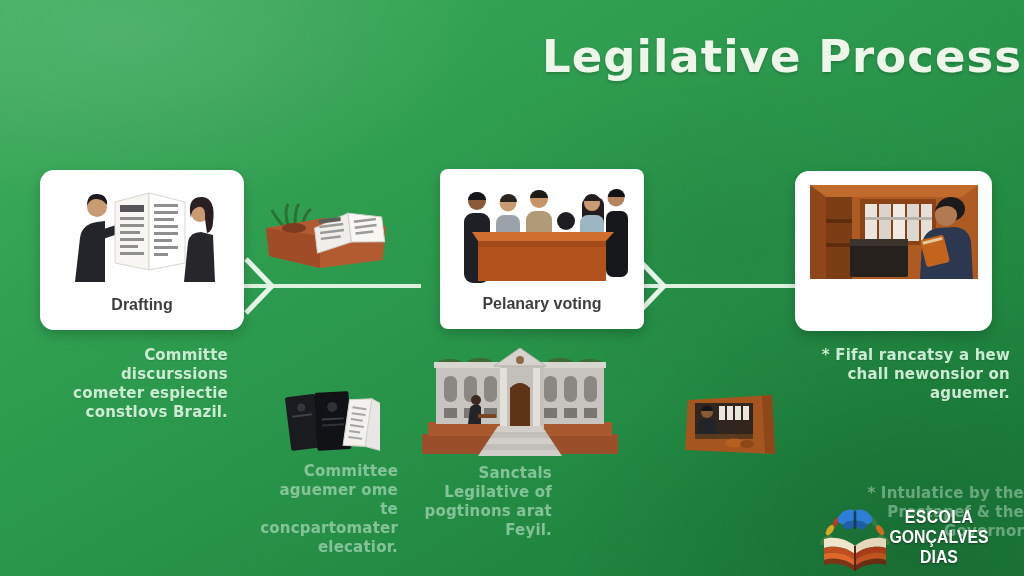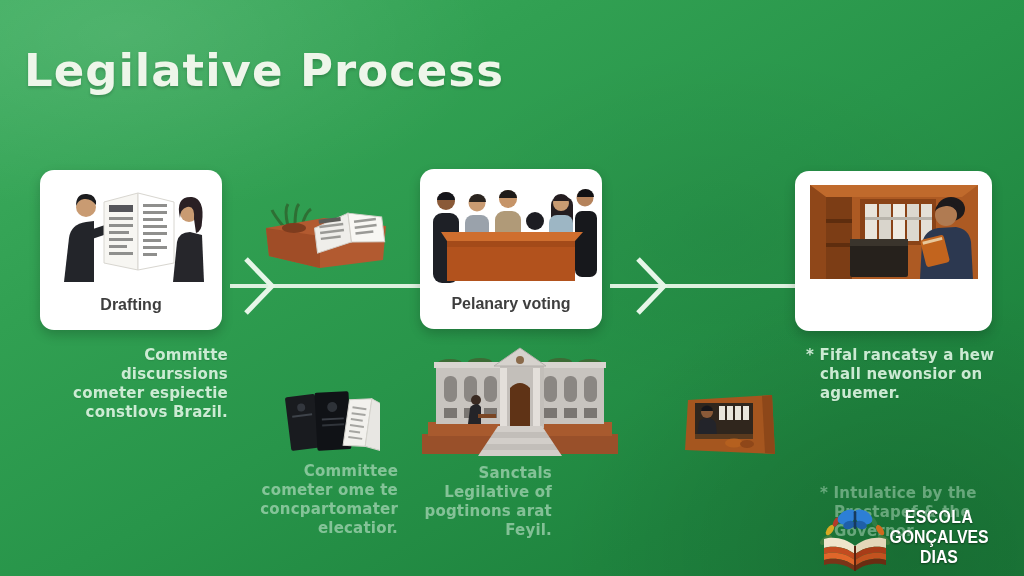--- a/index.html
+++ b/index.html
@@ -9,41 +9,41 @@
     background:linear-gradient(150deg,#3fae60 0%,#31a052 28%,#28954a 52%,#1f853f 78%,#1b7c3a 100%);
   }
   .bg-overlay {
     position:absolute; inset:0; pointer-events:none;
     background:
       radial-gradient(620px 300px at 12% 6%, rgba(255,255,255,0.10), transparent 60%),
       radial-gradient(520px 420px at 88% 96%, rgba(0,0,0,0.14), transparent 65%),
       radial-gradient(420px 260px at 70% 40%, rgba(0,0,0,0.05), transparent 70%);
   }
   .title {
-    position:absolute; left:8px; right:0; top:28px; margin:16px;
-    text-align:left; font-size:45px; font-weight:bold; letter-spacing:1px;
+    position:absolute; left:8px; right:0; top:28px; margin:2px;
+    text-align:right; font-size:45px; font-weight:bold; letter-spacing:1px;
     color:#eef6ea; text-shadow:0 2px 3px rgba(0,0,0,0.18);
   }
   .card {
-    position:absolute; width:182px; height:160px; background:#ffffff;
+    position:absolute; width:204px; height:160px; background:#ffffff;
     border-radius:14px; box-shadow:0 5px 12px rgba(0,0,0,0.20);
   }
   .card1 { left:40px;  top:170px; }
-  .card2 { left:420px; top:169px; }
+  .card2 { left:440px; top:169px;border-radius:8px; }
   .card3 { left:795px; top:171px; width:197px; }
   .card-label {
     position:absolute; left:0; right:0; bottom:16px; text-align:center;
     color:#3e3e3e; font-size:16px; font-weight:600;
     font-family:"Liberation Sans","DejaVu Sans",sans-serif;
   }
   .card-illus { position:absolute; top:10px; left:50%; transform:translateX(-50%); }
   .free-illus, .arrow-svg { position:absolute; }
   .note {
     position:absolute; white-space:pre-line; font-size:15px; font-weight:600;
-    line-height:19px; letter-spacing:0.2px;
+    line-height:19px; letter-spacing:0.2px;text-align:right;
   }
   .note-bright { color:rgba(213,240,219,0.95); text-shadow:0 1px 1px rgba(0,0,0,0.10); }
   .note-dim    { color:rgba(196,230,206,0.60); }
   .note-dimmer { color:rgba(190,226,200,0.48); }
   .center { text-align:right; }
   .hang { padding-left:14px; text-indent:-14px; }
   .logo { position:absolute; left:816px; top:500px; width:190px; height:76px; }
   .logo-text {
     position:absolute; left:58px; top:8px; width:130px; text-align:center;
     color:#ffffff; font-weight:bold; transform:scaleX(0.88); transform-origin:center;
@@ -274,21 +274,21 @@
     </g>
     <circle cx="25" cy="24" r="6" fill="#8a5a38"></circle>
     <path d="M19,23 a6,5.5 0 0 1 12,0 z" fill="#16161a"></path>
     <path d="M15,48 L17,34 Q19,30 26,30 Q33,31 34,36 L35,48 Z" fill="#23242a"></path>
     <rect x="13" y="46" width="58" height="5" fill="#5a3a1e"></rect>
     <ellipse cx="52" cy="55" rx="9" ry="4.5" fill="#b5601f"></ellipse>
     <ellipse cx="65" cy="56" rx="7" ry="4" fill="#8f4719"></ellipse>
   </svg>
 
   <div class="note note-dim center" style="left:258px;top:462px;width:140px">Committee
-cometer ome te
+aguemer ome te
 concpartomater
 elecatior.</div>
   <div class="note note-dim center" style="left:418px;top:464px;width:134px">Sanctals
 Legilative of
 pogtinons arat
 Feyil.</div>
   <div class="note note-dimmer hang" style="left:820px;top:484px;width:190px">* Intulatice by the
 Prestapef &amp; the
 Governor</div>
 

